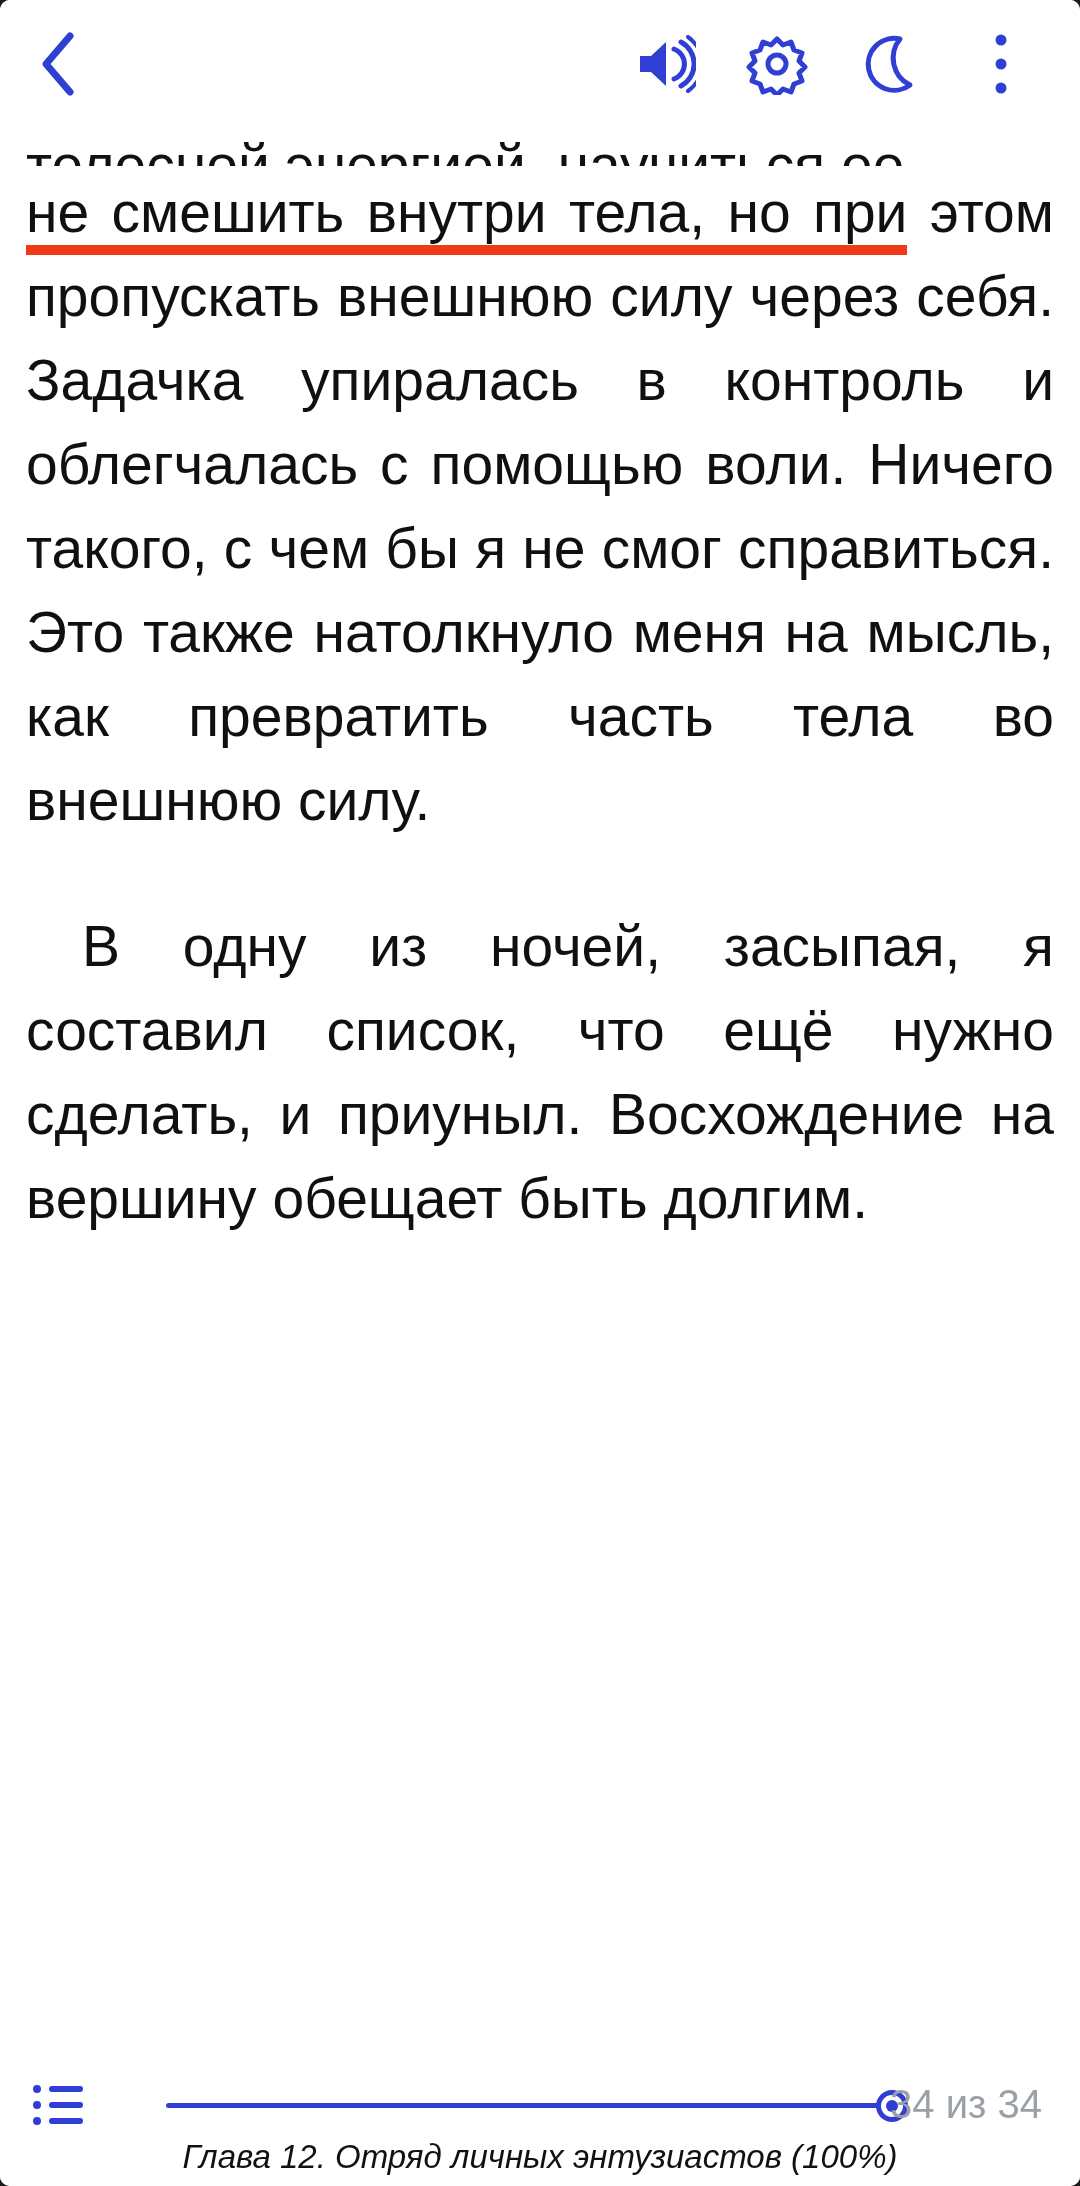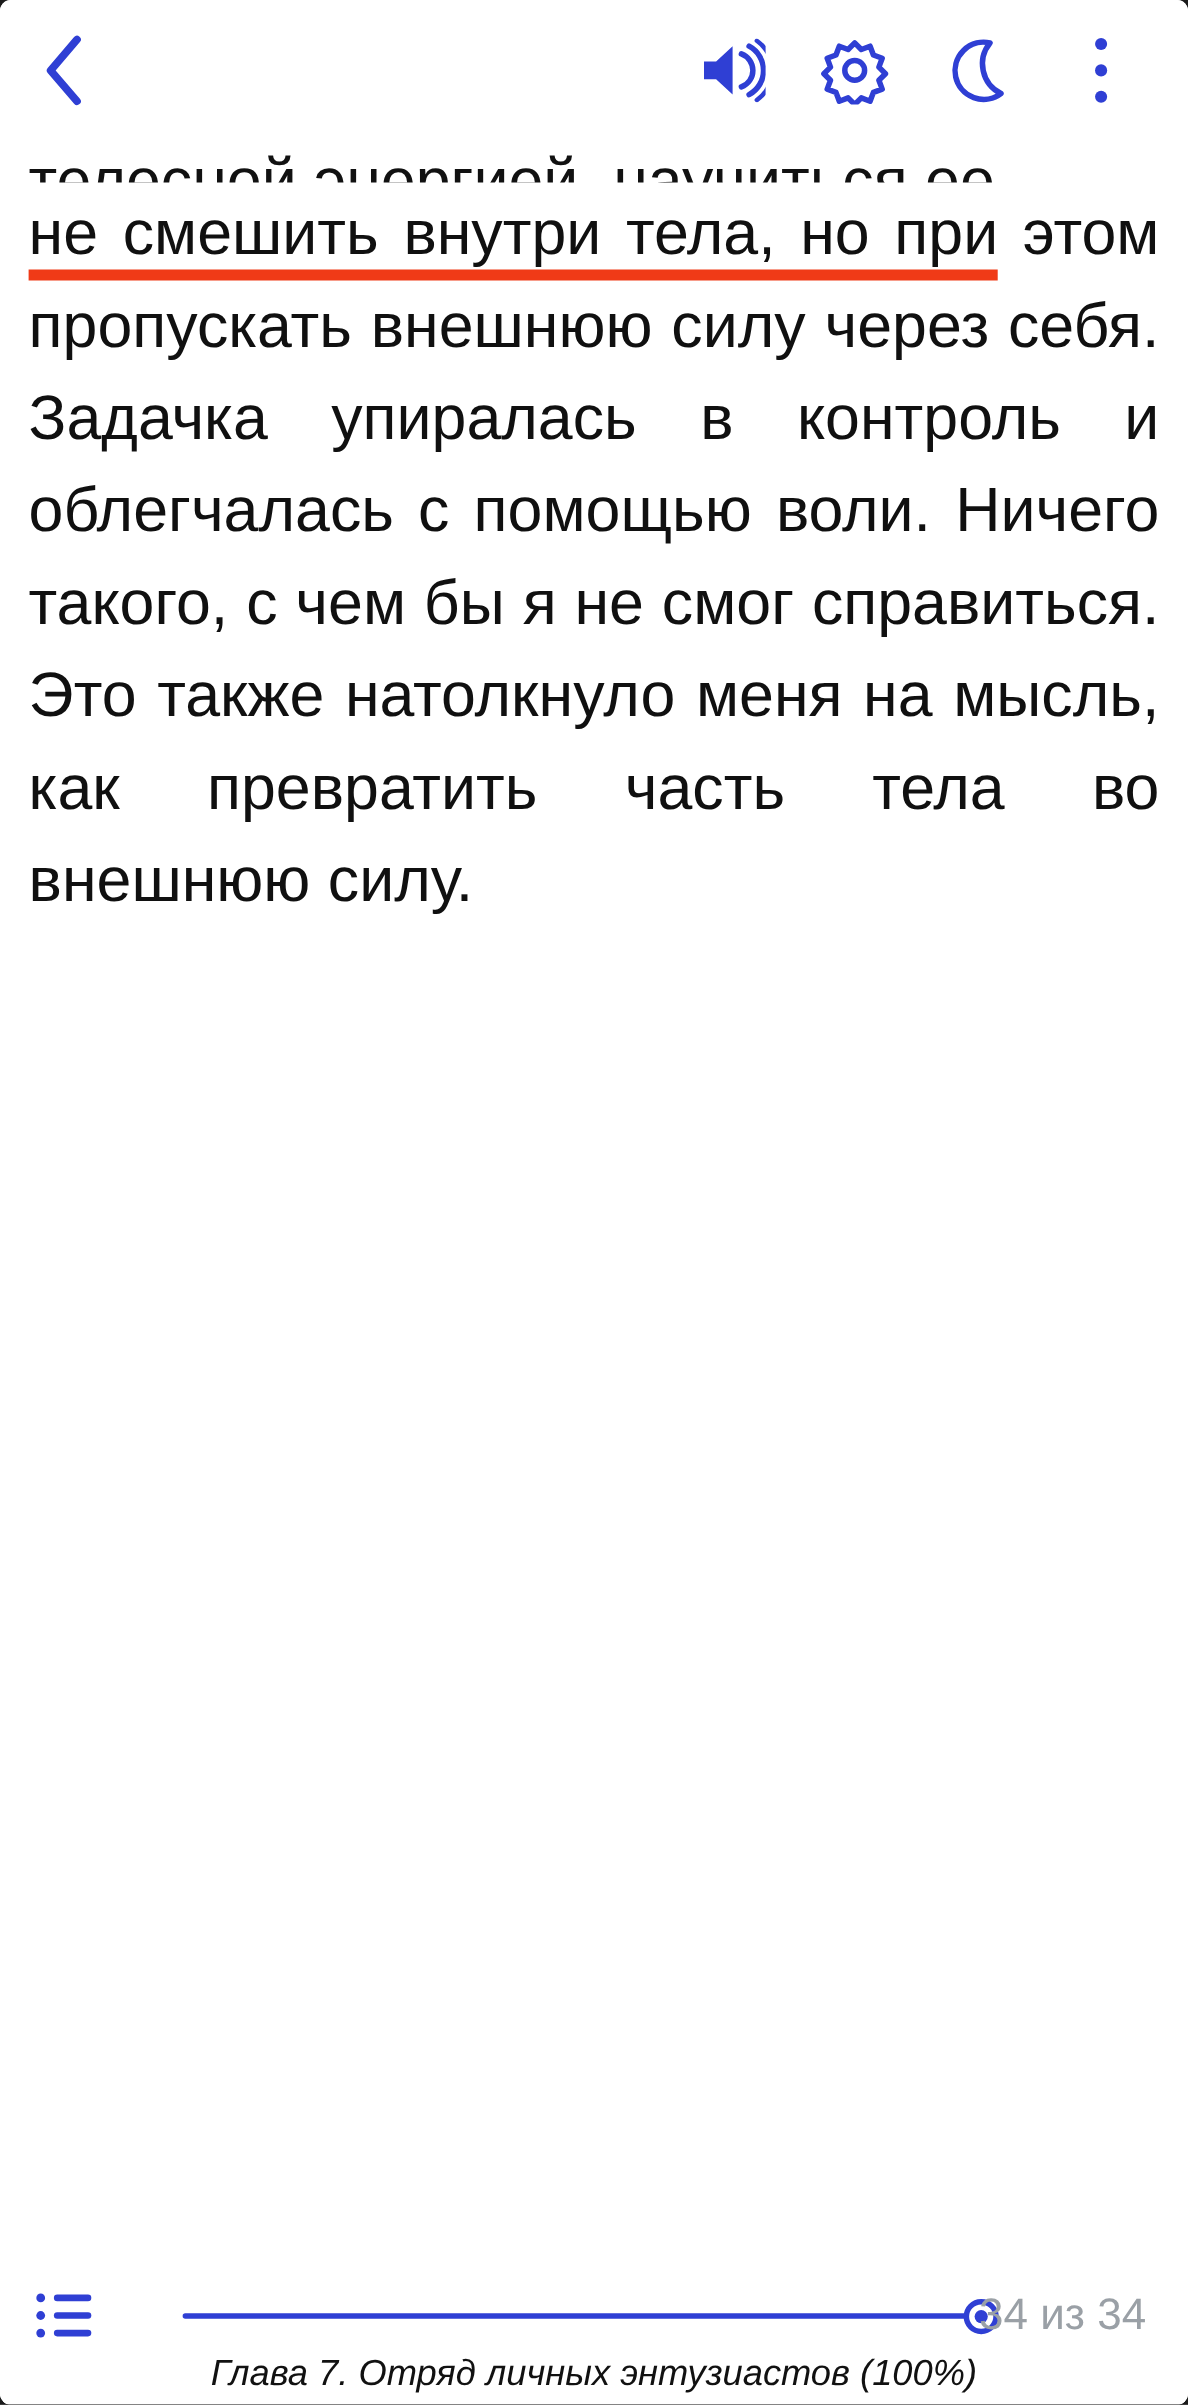--- a/index.html
+++ b/index.html
@@ -203,20 +203,21 @@
       </div>
 
     </div>
   </div>
 
   <div class="reader">
     <div class="clipped-line">телесной энергией, научиться ее</div>
 
     <p class="para first"><span class="hl">не смешить внутри тела, но при</span><span> этом пропускать внешнюю силу через себя. Задачка упиралась в контроль и облегчалась с помощью воли. Ничего такого, с чем бы я не смог справиться. Это также натолкнуло меня на мысль, как превратить часть тела во внешнюю силу.</span></p>
 
+    <p class="para second">В одну из ночей, засыпая, я составил список, что ещё нужно сделать, и приуныл. Восхождение на вершину обещает быть долгим.</p>
   </div>
 
   <div class="bottombar">
     <div class="progress-row">
 
       <div class="toc-btn">
         <svg width="54" height="44" viewBox="0 0 54 44" aria-hidden="true">
           <g fill="#2f3fd4">
             <circle cx="6" cy="6" r="4"></circle>
               <rect x="18" y="3" width="34" height="6" rx="3"></rect>
@@ -229,16 +230,16 @@
       </div>
 
       <div class="slider-wrap">
         <div class="slider-track"></div>
         <div class="slider-thumb"></div>
         <div class="page-count">34 из 34</div>
       </div>
 
     </div>
 
-    <div class="chapter-line"><span>Глава 7. Отряд личных энтузиастов </span><b>(100%)</b></div>
+    <div class="chapter-line"><span>Глава 12. Отряд личных энтузиастов </span><b>(100%)</b></div>
   </div>
 
 </div>
 
 </body></html>

